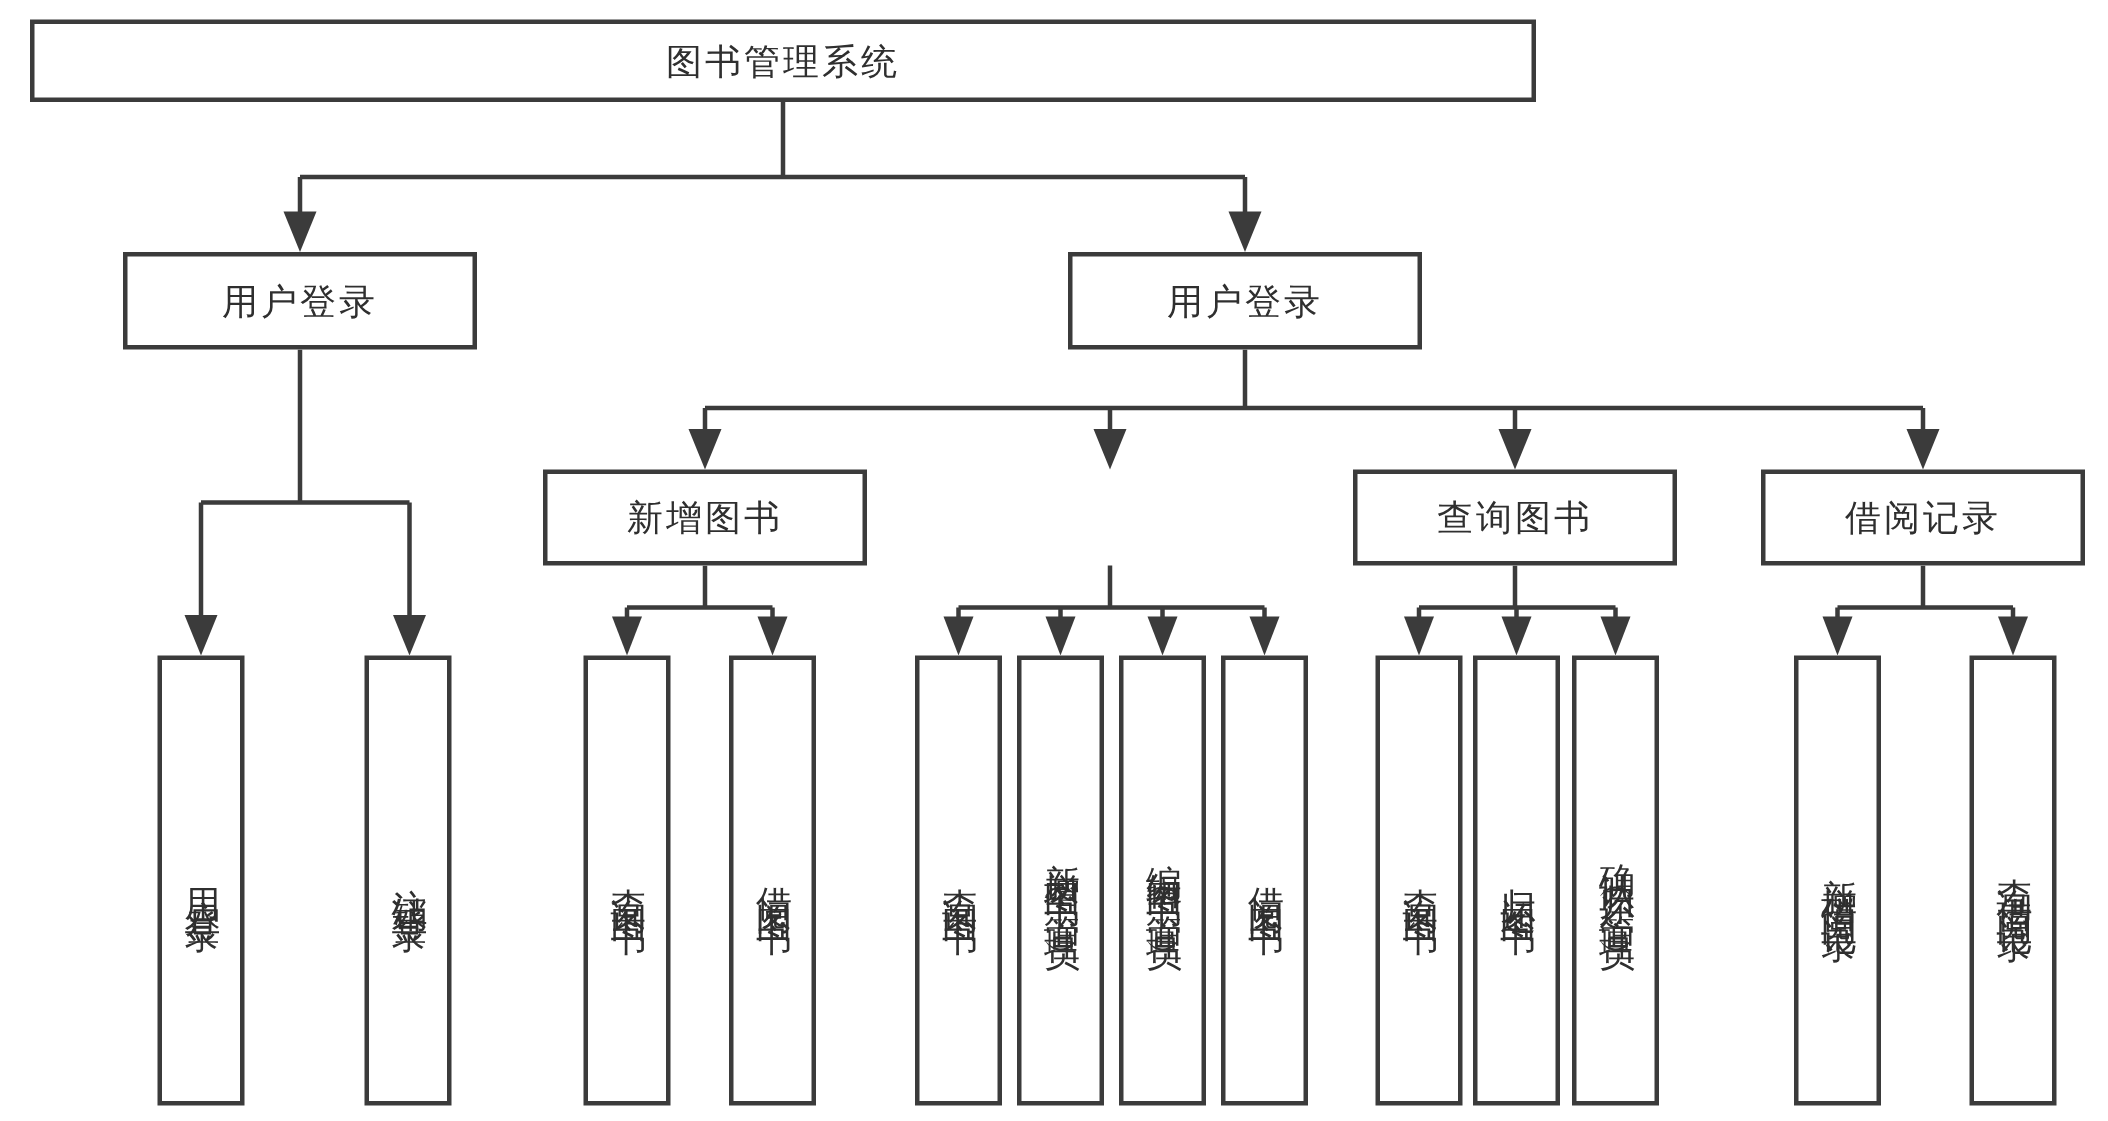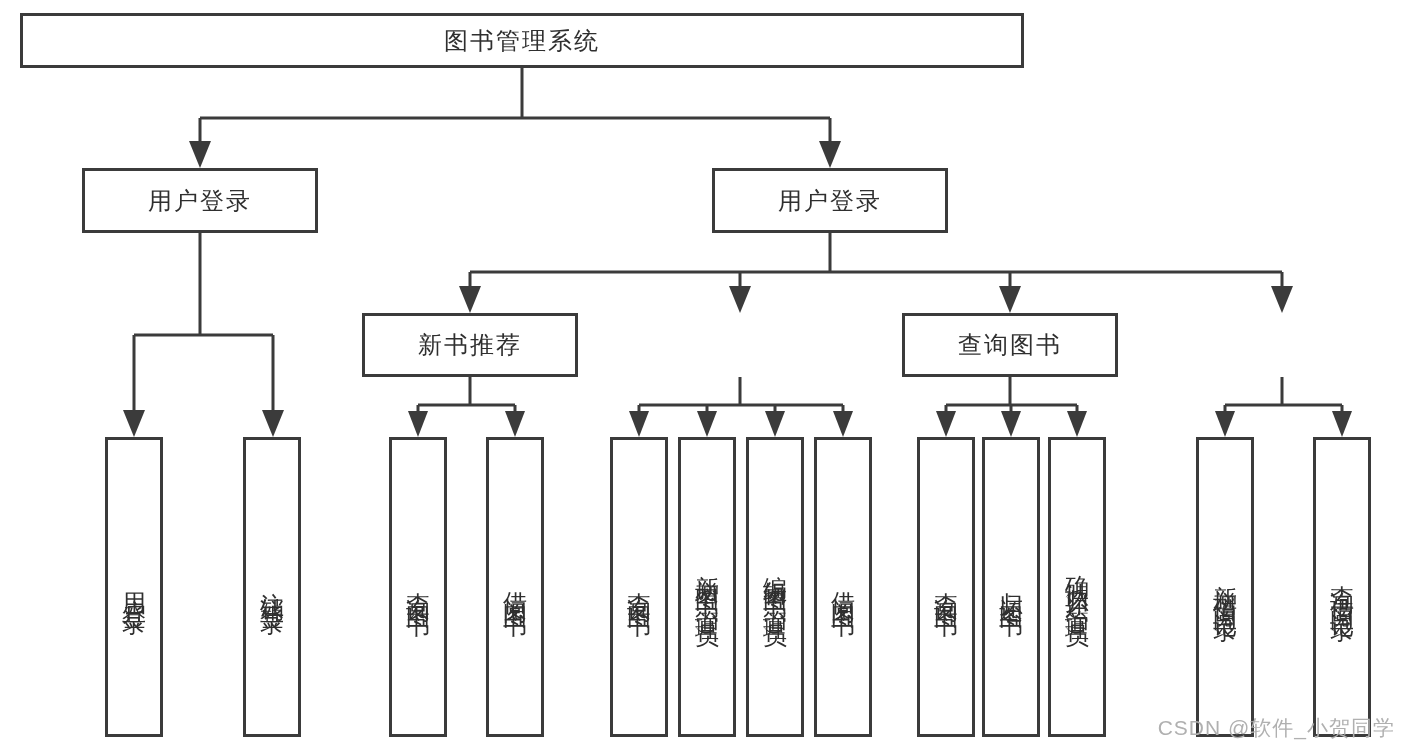--- a/index.html
+++ b/index.html
@@ -100,36 +100,36 @@
       <polygon points="1215,411 1235,411 1225,437"></polygon>
       <polygon points="1332,411 1352,411 1342,437"></polygon>
     </g>
   </svg>
 
   <div class="node root">图书管理系统</div>
 
   <div class="node lvl2" style="left:82px">用户登录</div>
   <div class="node lvl2" style="left:712px">用户登录</div>
 
-  <div class="node lvl3" style="left:362px">新书推荐</div>
+  <div class="node lvl3" style="left:362px">新增图书</div>
   <div class="node lvl3" style="left:902px">查询图书</div>
+  <div class="node lvl3" style="left:1174px">借阅记录</div>
 
   <div class="leaf" style="left:105px">用户登录</div>
   <div class="leaf" style="left:243px">注销登录</div>
 
   <div class="leaf" style="left:389px">查询图书</div>
   <div class="leaf" style="left:486px">借阅图书</div>
 
   <div class="leaf" style="left:610px">查询图书</div>
   <div class="leaf" style="left:678px">新增图书（管理员）</div>
   <div class="leaf" style="left:746px">编辑图书（管理员）</div>
   <div class="leaf" style="left:814px">借阅图书</div>
 
   <div class="leaf" style="left:917px">查询图书</div>
   <div class="leaf" style="left:982px">归还图书</div>
   <div class="leaf" style="left:1048px">确认归还（管理员）</div>
 
   <div class="leaf" style="left:1196px">新增借阅记录</div>
   <div class="leaf" style="left:1313px">查询借阅记录</div>
 
-  <div class="watermark">CSDN @软件_小贺同学</div>
 
 </div>
 
 </body></html>

